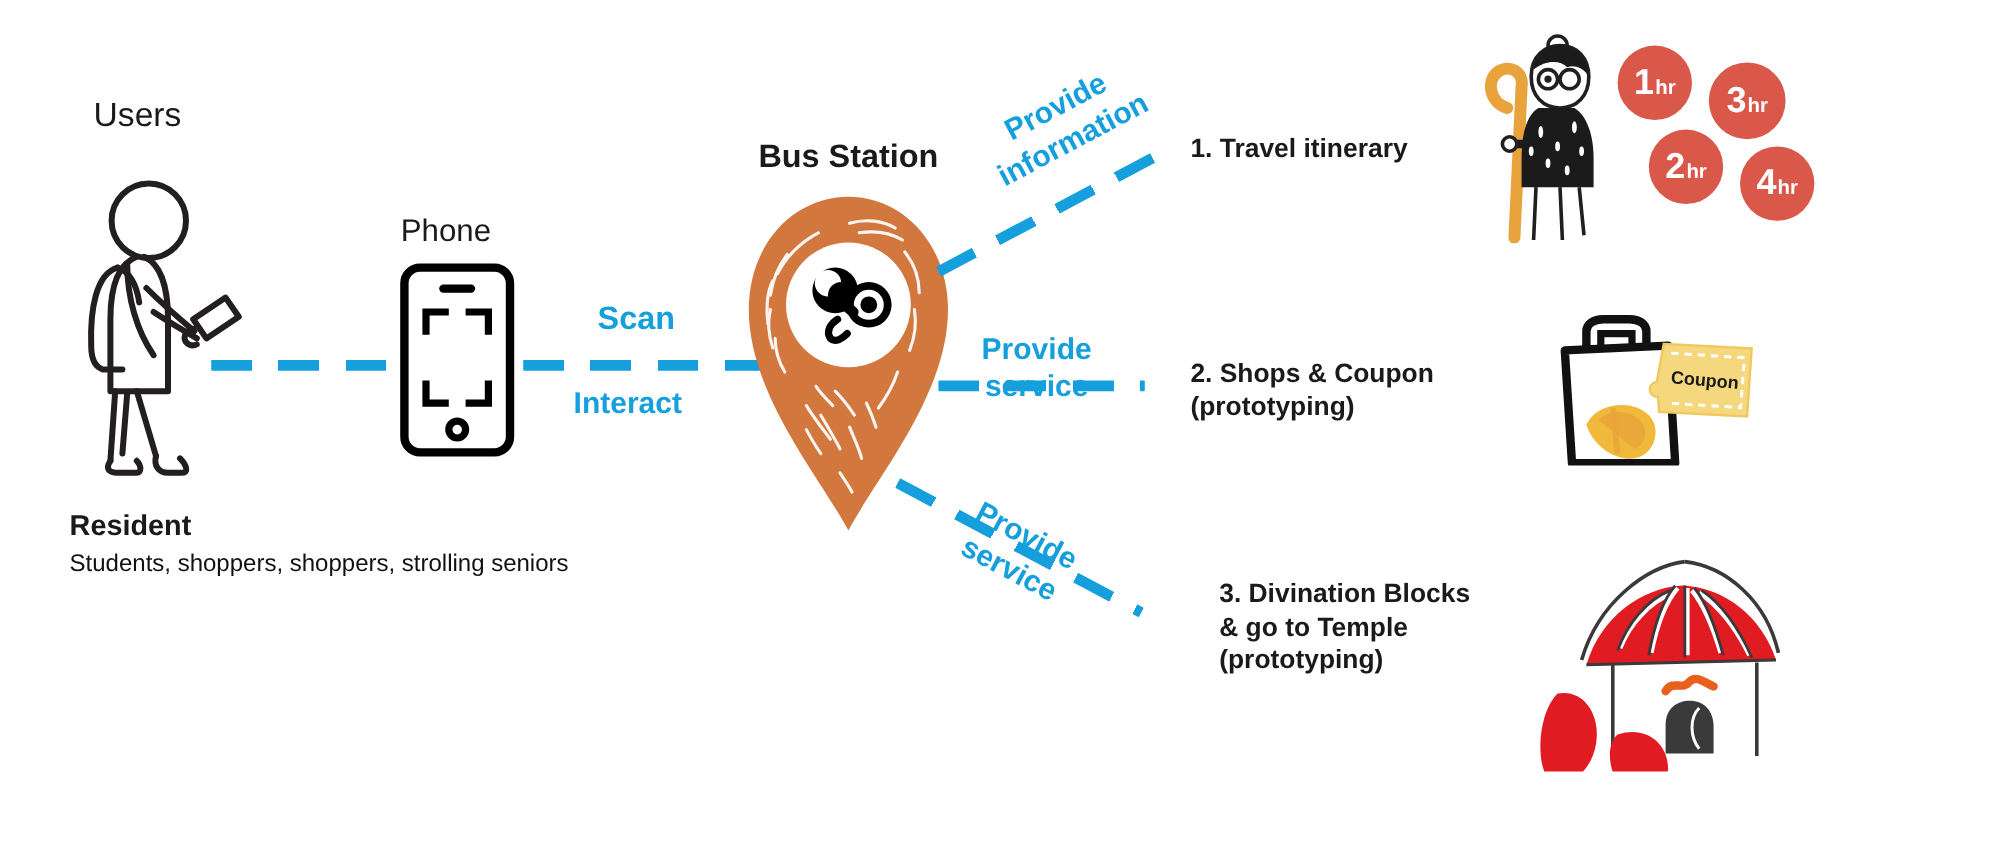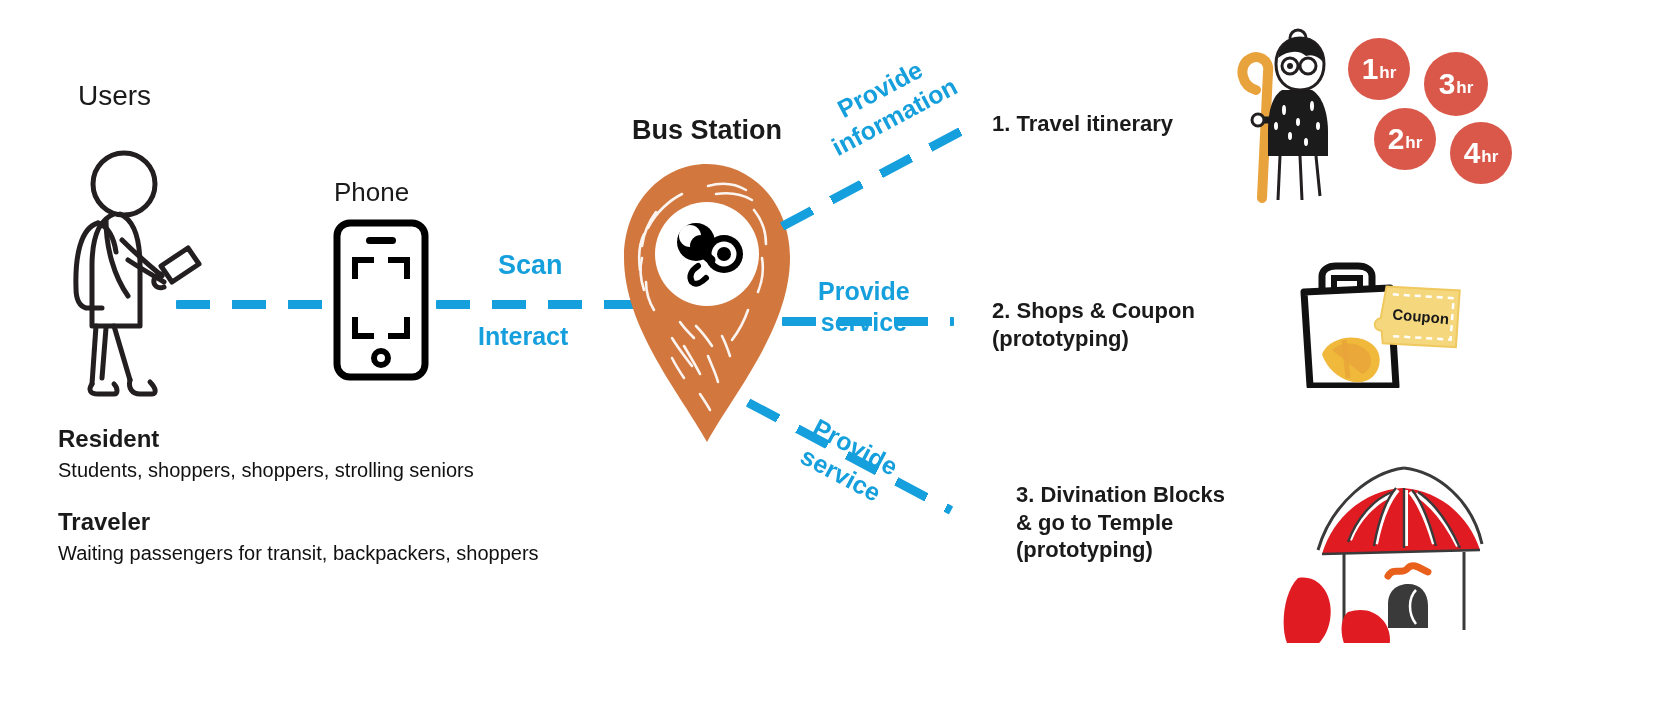--- a/index.html
+++ b/index.html
@@ -290,17 +290,13 @@
       <path d="M62 150 C86 142 104 158 104 178 C104 196 84 206 70 198 C56 190 50 160 62 150 Z" fill="#E01B22" transform="translate(10,4)"></path>
     </g>
   </svg>
 </div>
 
 <div class="abs" id="persona">
   <div>
     <div class="persona-name">Resident</div>
     <div class="persona-desc">Students, shoppers, shoppers, strolling seniors</div>
   </div>
-  <div>
-    <div class="persona-name">Traveler</div>
-    <div class="persona-desc">Waiting passengers for transit, backpackers, shoppers</div>
-  </div>
 </div>
 
 </body></html>

